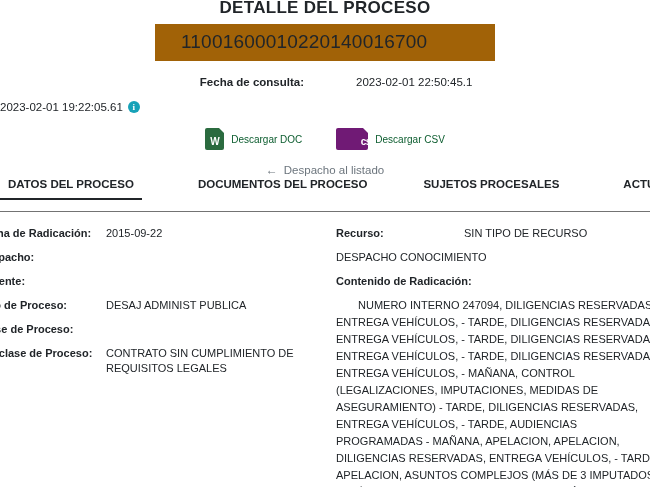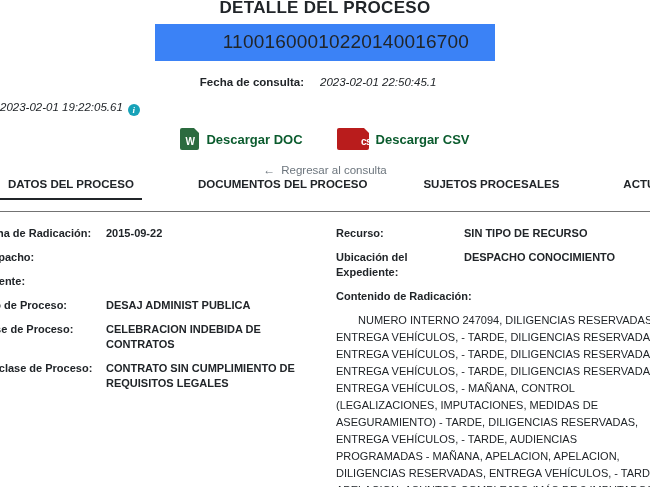--- a/index.html
+++ b/index.html
@@ -27,52 +27,52 @@
     color: #212529;
     padding-top: 0px;
     margin-top: -2px;
   }
   .radicado-wrap {
     display: flex;
     justify-content: center;
     margin-top: 6px;
   }
   .radicado {
-    background: #3b82f6;
+    background: #a16207;
     color: #212529;
     font-size: 19px;
     padding: 7px 26px 8px 26px;
     letter-spacing: .2px;
-    text-align: right;
+    text-align: left;
     min-width: 340px;
   }
 
   
   .meta {
     margin-top: 12px;
   }
   .meta-row {
     display: flex;
     font-size: 11.5px;
     line-height: 18px;
     margin-bottom: 7px;
+    gap: 36px;
   }
   .meta-label {
     width: 320px;
     text-align: right;
     padding-right: 16px;
     font-weight: bold;
     color: #212529;
   }
   .meta-value {
     color: #212529;
     display: flex;
-    align-items: flex-end;
+    align-items: center;
     gap: 5px;
-    font-style: italic;
   }
   .info-badge {
     display: inline-block;
     width: 12px; height: 12px;
     border-radius: 50%;
     background: #17a2b8;
     color: #fff;
     font-size: 9px;
     line-height: 12px;
     text-align: center;
@@ -89,33 +89,32 @@
   }
   .dl {
     display: flex;
     align-items: center;
     gap: 7px;
     text-decoration: none;
     cursor: pointer;
   }
   .dl-label {
     color: #0b5c2e;
-    font-size: 13px;
-    font-weight: bold;
+    font-size: 10px;
   }
   .dl-icon {
     width: 19px; height: 22px;
     border-radius: 2px;
     display: flex;
     align-items: flex-end;
     justify-content: center;
     position: relative;
   }
   .dl-icon.doc { background: #2b6b3f; }
-  .dl-icon.csv { background: #b91c1c; padding-left: 32px; }
+  .dl-icon.csv { background: #701a75; padding-left: 32px; }
   .dl-icon .glyph {
     color: #fff;
     font-size: 10px;
     font-weight: bold;
     line-height: 1;
     padding-bottom: 3px;
     letter-spacing: -0.5px;
   }
   .dl-icon::before {
     content: "";
@@ -206,21 +205,20 @@
   .field-label {
     width: 128px;
     font-weight: bold;
     padding-right: 8px;
     color: #212529;
     flex: none;
   }
   .field-value {
     color: #212529;
     flex: 1;
-    font-weight: bold;
   }
   .rad-block {
     margin-top: 4px;
   }
   .rad-head {
     font-weight: bold;
     margin-bottom: 8px;
   }
   .rad-body {
     line-height: 17px;
@@ -266,21 +264,21 @@
       <span class="dl-icon csv">
         <span class="glyph">csv</span>
       </span>
       <span class="dl-label">Descargar CSV</span>
     </a>
   </div>
 
   <div class="back-wrap">
     <a class="back-link">
       <span class="arrow-left">←</span>
-      <span>Regresar al consulta</span>
+      <span>Despacho al listado</span>
     </a>
   </div>
 
   <div class="tabs">
     <div class="tab t1 active">DATOS DEL PROCESO</div>
     <div class="tab t3">DOCUMENTOS DEL PROCESO</div>
     <div class="tab t2">SUJETOS PROCESALES</div>
     <div class="tab t4">ACTUACIONES</div>
   </div>
 
@@ -296,35 +294,33 @@
       </div>
       <div class="field">
         <div class="field-label">Ponente:</div>
       </div>
       <div class="field">
         <div class="field-label">Tipo de Proceso:</div>
         <div class="field-value">DESAJ ADMINIST PUBLICA</div>
       </div>
       <div class="field">
         <div class="field-label">Clase de Proceso:</div>
-        <div class="field-value">CELEBRACION INDEBIDA DE CONTRATOS</div>
       </div>
       <div class="field">
         <div class="field-label">Subclase de Proceso:</div>
         <div class="field-value">CONTRATO SIN CUMPLIMIENTO DE REQUISITOS LEGALES</div>
       </div>
     </div>
 
     <div class="col-right">
       <div class="field">
         <div class="field-label">Recurso:</div>
         <div class="field-value">SIN TIPO DE RECURSO</div>
       </div>
       <div class="field">
-        <div class="field-label">Ubicación del Expediente:</div>
         <div class="field-value">DESPACHO CONOCIMIENTO</div>
       </div>
       <div class="rad-block">
         <div class="rad-head">Contenido de Radicación:</div>
         <div class="rad-body">NUMERO INTERNO 247094, DILIGENCIAS RESERVADAS, ENTREGA VEHÍCULOS, - TARDE, DILIGENCIAS RESERVADAS, ENTREGA VEHÍCULOS, - TARDE, DILIGENCIAS RESERVADAS, ENTREGA VEHÍCULOS, - TARDE, DILIGENCIAS RESERVADAS, ENTREGA VEHÍCULOS, - MAÑANA, CONTROL (LEGALIZACIONES, IMPUTACIONES, MEDIDAS DE ASEGURAMIENTO) - TARDE, DILIGENCIAS RESERVADAS, ENTREGA VEHÍCULOS, - TARDE, AUDIENCIAS PROGRAMADAS - MAÑANA, APELACION, APELACION, DILIGENCIAS RESERVADAS, ENTREGA VEHÍCULOS, - TARDE, APELACION, ASUNTOS COMPLEJOS (MÁS DE 3 IMPUTADOS, O MÁS DE TRES DELITOS O DE CONNOTACIÓN NACIONAL) , AUDIENCIAS PROGRAMADAS</div>
       </div>
     </div>
 
   </div>
 

